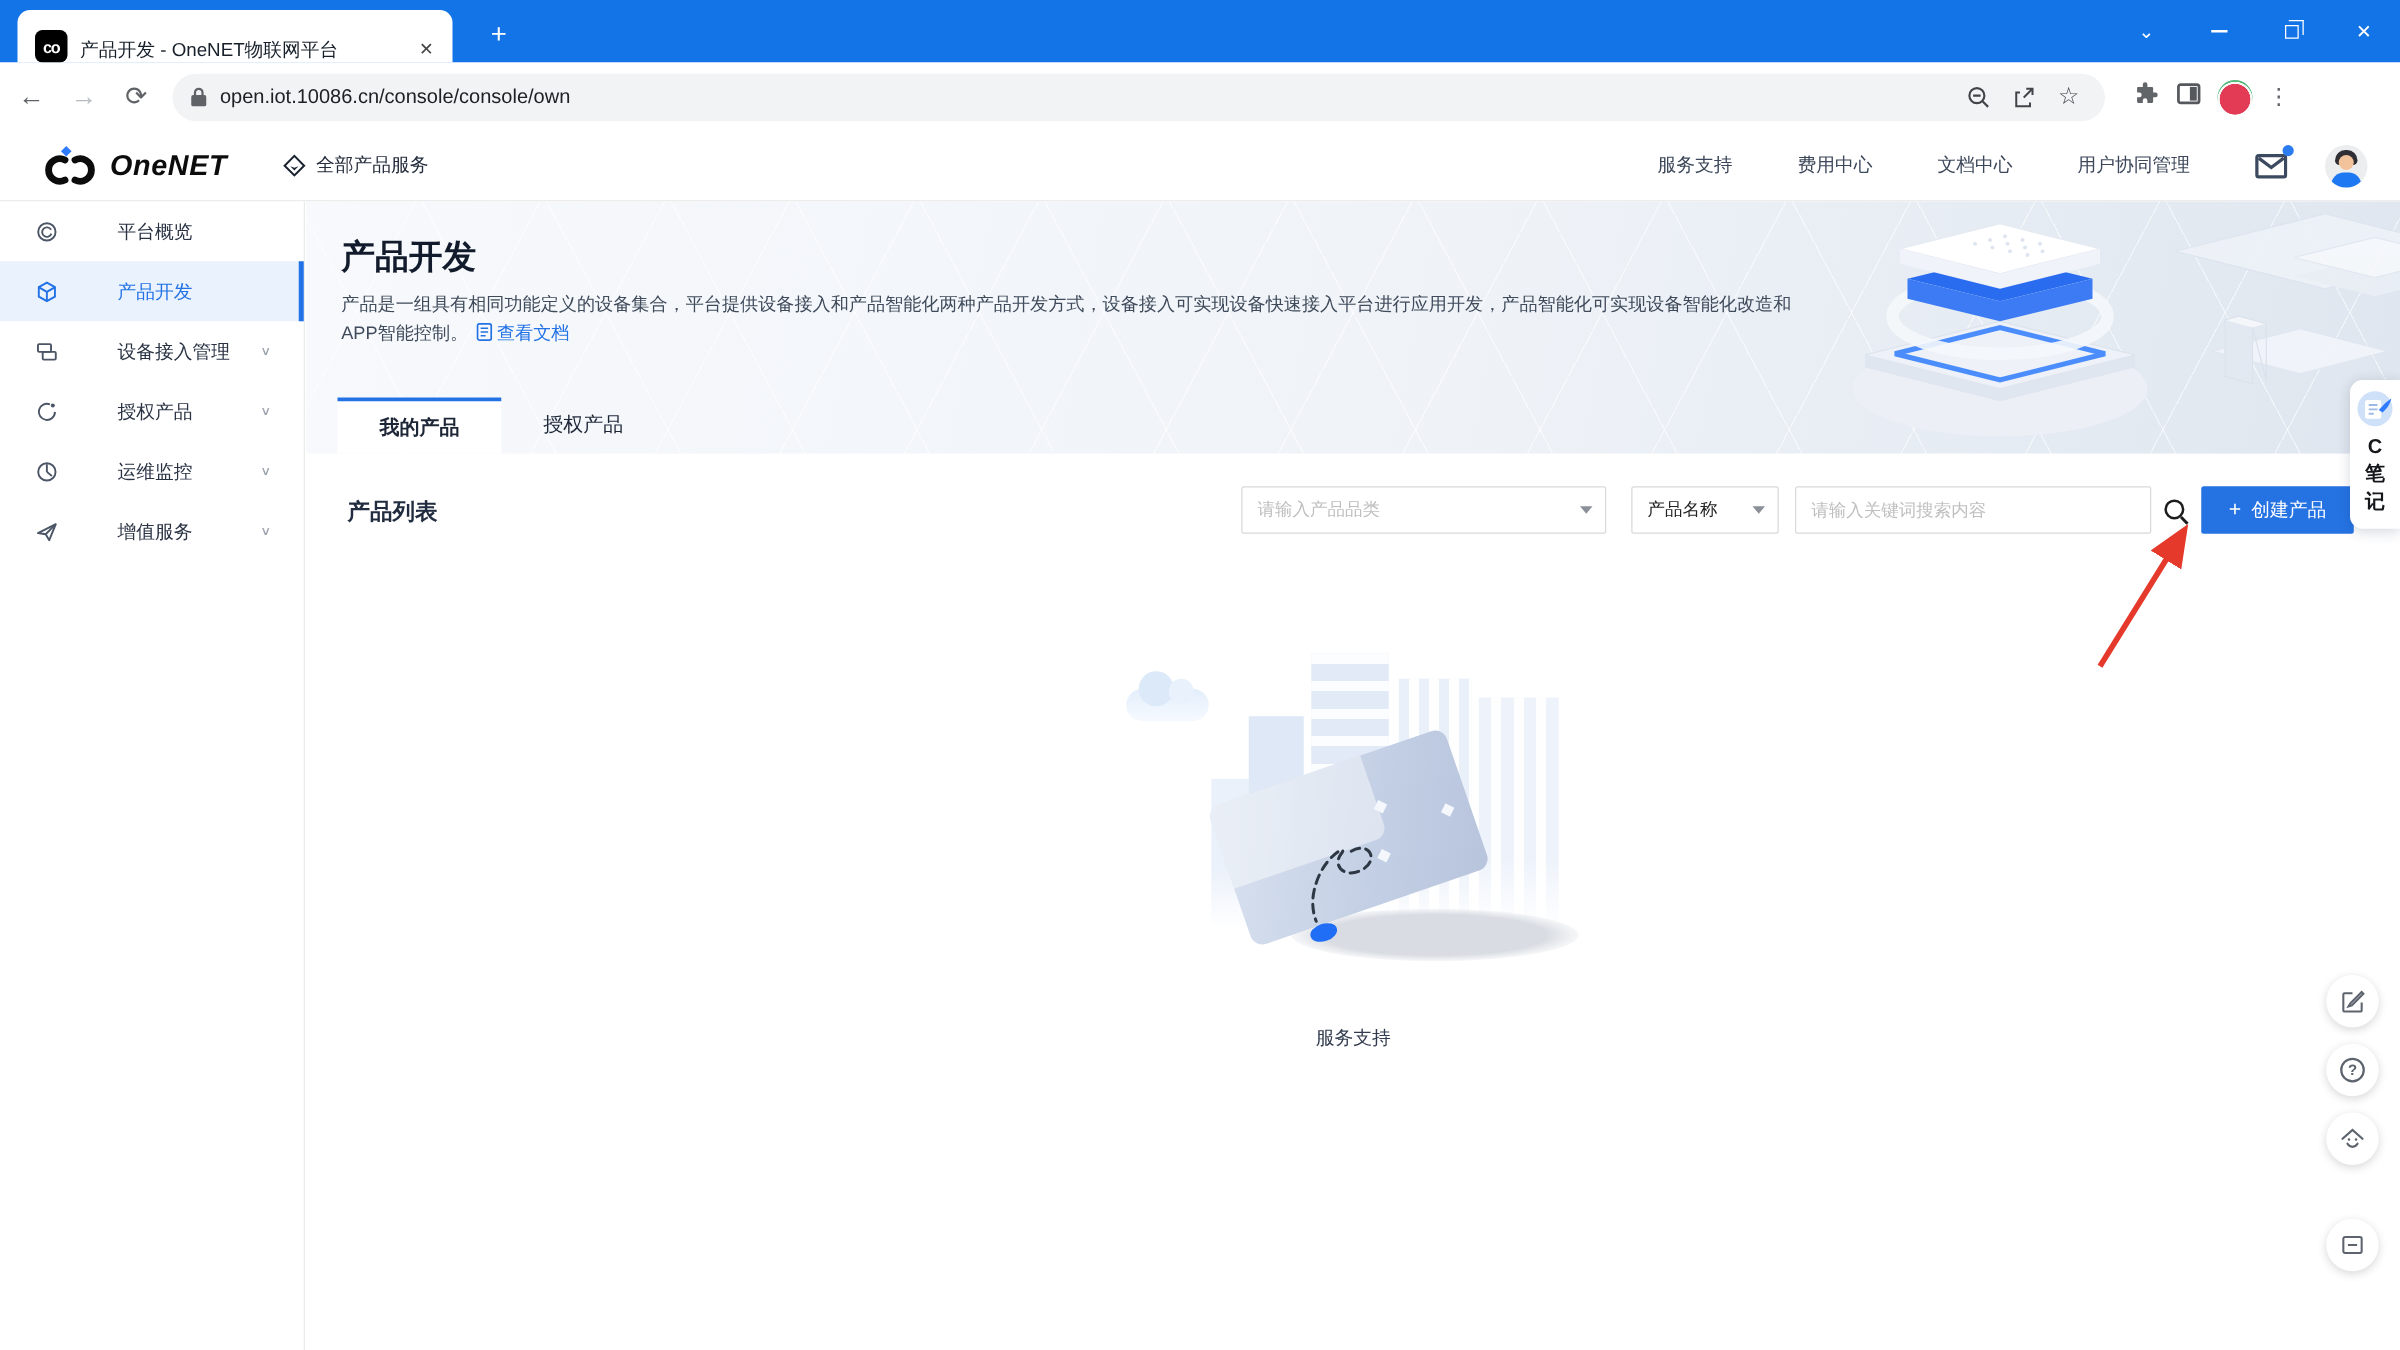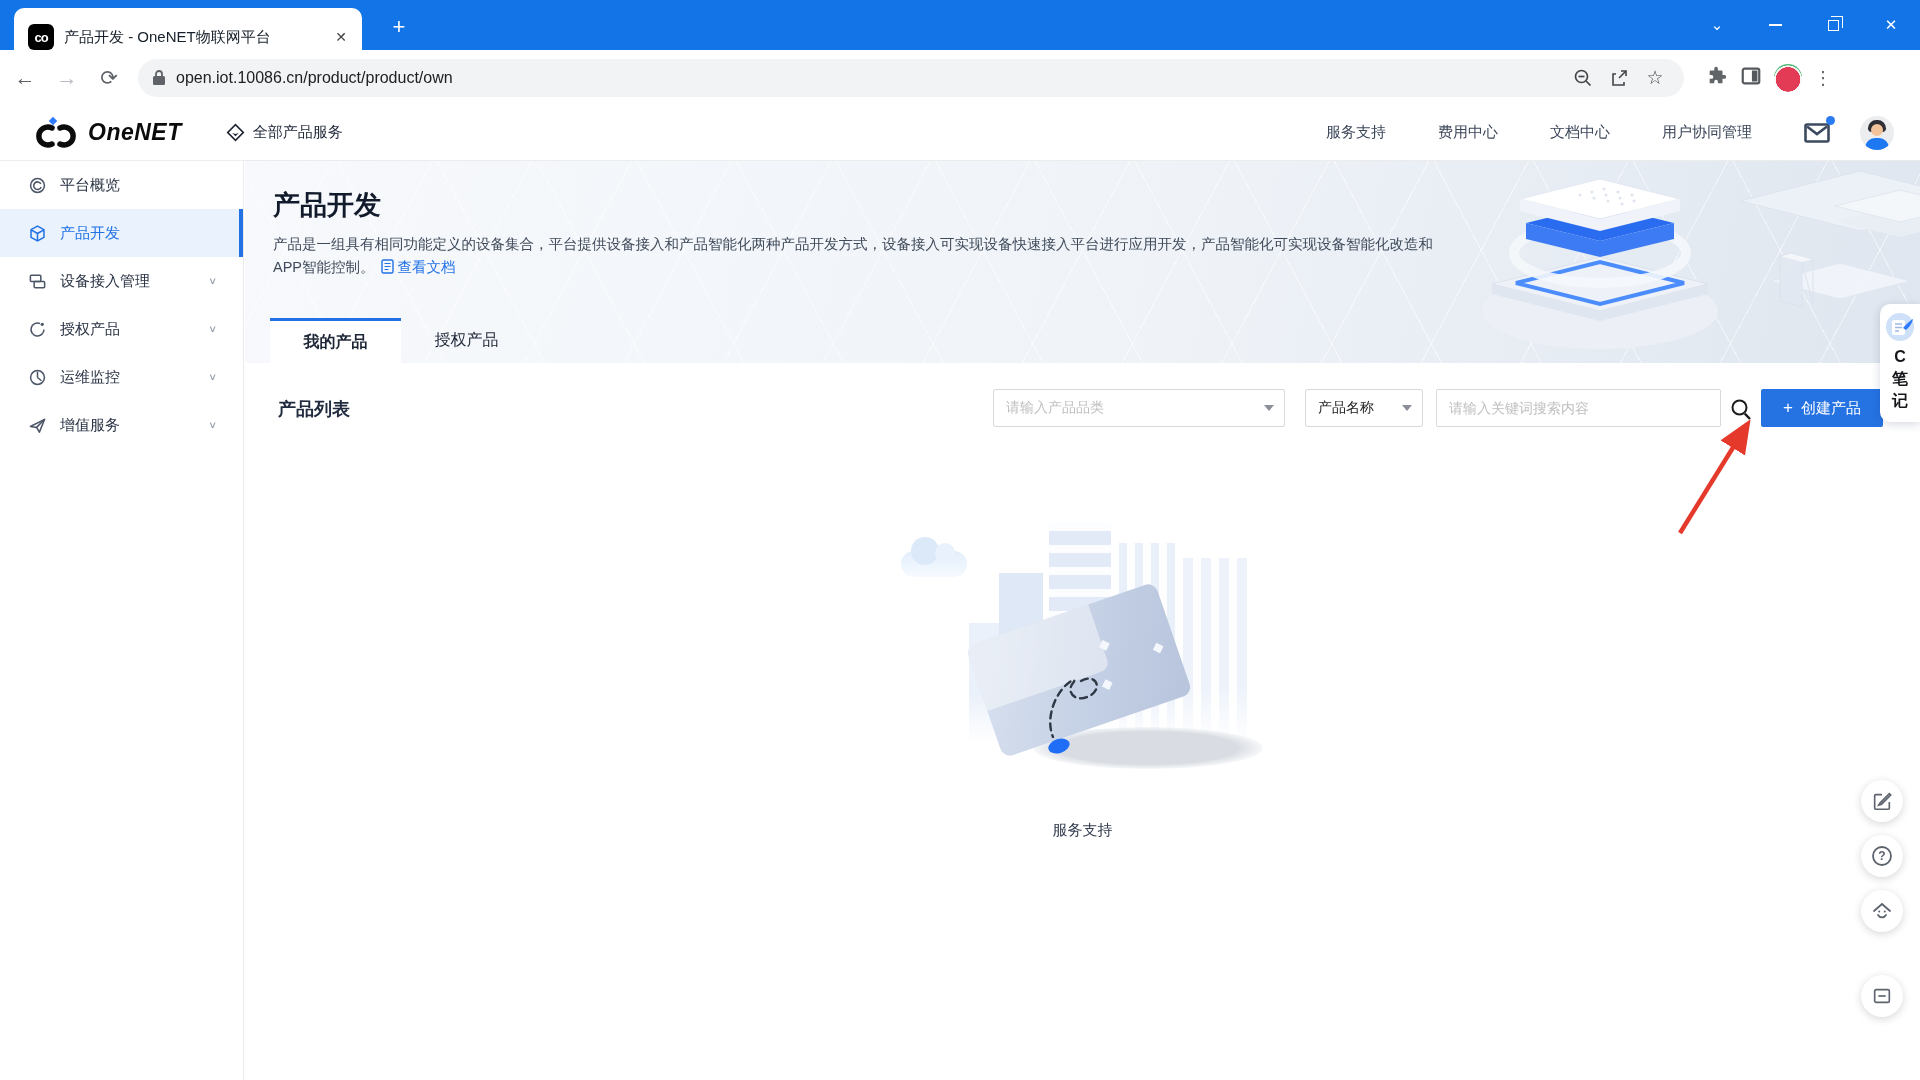--- a/index.html
+++ b/index.html
@@ -2,21 +2,21 @@
 <html><head>
 <meta charset="utf-8">
 <style>
   * { margin:0; padding:0; box-sizing:border-box; }
   html,body { width:1920px; height:1080px; overflow:hidden; }
   body { font-family:"Liberation Sans","DejaVu Sans",sans-serif; background:#fff; position:relative; }
 
   
   .titlebar { position:absolute; left:0; top:0; width:1920px; height:50px; background:#1374e7; }
   .tab { position:absolute; left:14px; top:8px; width:348px; height:42px; background:#fff;
-         border-radius:10px 10px 0 0; display:flex; align-items:center; padding:16px 10px 0 14px; }
+         border-radius:10px 10px 0 0; display:flex; align-items:flex-end; padding:16px 10px 0 14px; }
   .favicon { width:26px; height:26px; border-radius:6px; background:#000; color:#fff;
              display:flex; align-items:center; justify-content:center; font-weight:bold; font-size:13px; letter-spacing:-1px; }
   .tab-title { margin-left:10px; font-size:15px; color:#17202a; white-space:nowrap; overflow:hidden; flex:1; }
   .tab-close { width:22px; height:22px; border-radius:50%; display:flex; align-items:center; justify-content:center;
                color:#444; font-size:14px; cursor:pointer; }
   .newtab { position:absolute; left:384px; top:12px; width:30px; height:30px; color:#fff; font-size:22px;
             display:flex; align-items:center; justify-content:center; cursor:pointer; }
   .win-controls { position:absolute; right:0; top:0; height:50px; display:flex; align-items:center; }
   .win-btn { width:58px; height:50px; color:#fff; display:flex; align-items:center; justify-content:center; font-size:15px; cursor:pointer; }
   .win-btn .bar { width:13px; height:2px; background:#fff; display:block; }
@@ -47,21 +47,21 @@
   .header-link { font-size:15px; color:#3c475a; margin-right:52px; cursor:pointer; white-space:nowrap; }
   .mail-wrap { position:relative; margin-right:30px; cursor:pointer; display:flex; }
   .mail-badge { position:absolute; right:-5px; top:-6px; width:9px; height:9px; border-radius:50%; background:#2b7cf0; }
   .avatar { width:34px; height:34px; border-radius:50%; background:#ebedef; position:relative; overflow:hidden; cursor:pointer; }
   .avatar .hair { position:absolute; left:8px; top:4px; width:18px; height:12px; border-radius:9px 9px 4px 4px; background:#2e2e34; }
   .avatar .face { position:absolute; left:11px; top:8px; width:12px; height:12px; border-radius:50%; background:#f2c39a; }
   .avatar .body { position:absolute; left:5px; top:22px; width:24px; height:14px; border-radius:10px 10px 0 0; background:#1d78f2; }
 
   
   .sidebar { position:absolute; left:0; top:161px; width:244px; height:919px; background:#fff; border-right:1px solid #eaeaea; z-index:4; }
-  .side-item { height:48px; display:flex; align-items:center; padding-left:28px; cursor:pointer; position:relative; }
+  .side-item { height:48px; display:flex; align-items:center; padding-left:28px; cursor:pointer; position:relative;gap:34px; }
   .side-item .lbl { font-size:15px; color:#2a3344; margin-left:13px; }
   .side-item svg { flex:0 0 auto; }
   .side-item .chev { position:absolute; right:26px; color:#9aa1ab; font-size:12px; transform:scaleY(.8); }
   .side-item.active { background:#e9f2fd; }
   .side-item.active .lbl { color:#2272e5; }
   .side-item.active:after { content:""; position:absolute; right:0; top:0; width:4px; height:100%; background:#2272e5; }
 
   
   .main { position:absolute; left:245px; top:161px; width:1675px; height:919px; }
   .banner { position:absolute; left:0; top:0; width:1675px; height:202px;
@@ -157,21 +157,21 @@
 
 <div class="toolbar">
   <div class="nav-ic">←</div>
   <div class="nav-ic disabled">→</div>
   <div class="nav-ic">⟳</div>
   <div class="url-pill">
     <svg width="14" height="17" viewBox="0 0 14 17">
       <rect x="1" y="7" width="12" height="9" rx="1.5" fill="#5f6368"></rect>
       <path d="M4 7V5a3 3 0 0 1 6 0v2" fill="none" stroke="#5f6368" stroke-width="1.8"></path>
     </svg>
-    <div class="url-text">open.iot.10086.cn/product/product/own</div>
+    <div class="url-text">open.iot.10086.cn/console/console/own</div>
     <div class="pill-ic">
       <svg width="20" height="20" viewBox="0 0 20 20">
           <circle cx="8.5" cy="8.5" r="6" fill="none" stroke="#414549" stroke-width="1.7"></circle>
           <line x1="5.5" y1="8.5" x2="11.5" y2="8.5" stroke="#414549" stroke-width="1.7"></line>
           <line x1="13" y1="13" x2="17.5" y2="17.5" stroke="#414549" stroke-width="1.7"></line>
         </svg>
     </div>
     <div class="pill-ic">
       <svg width="20" height="20" viewBox="0 0 20 20" fill="none" stroke="#414549" stroke-width="1.6">
           <path d="M7 6H4v11h11v-3"></path>

